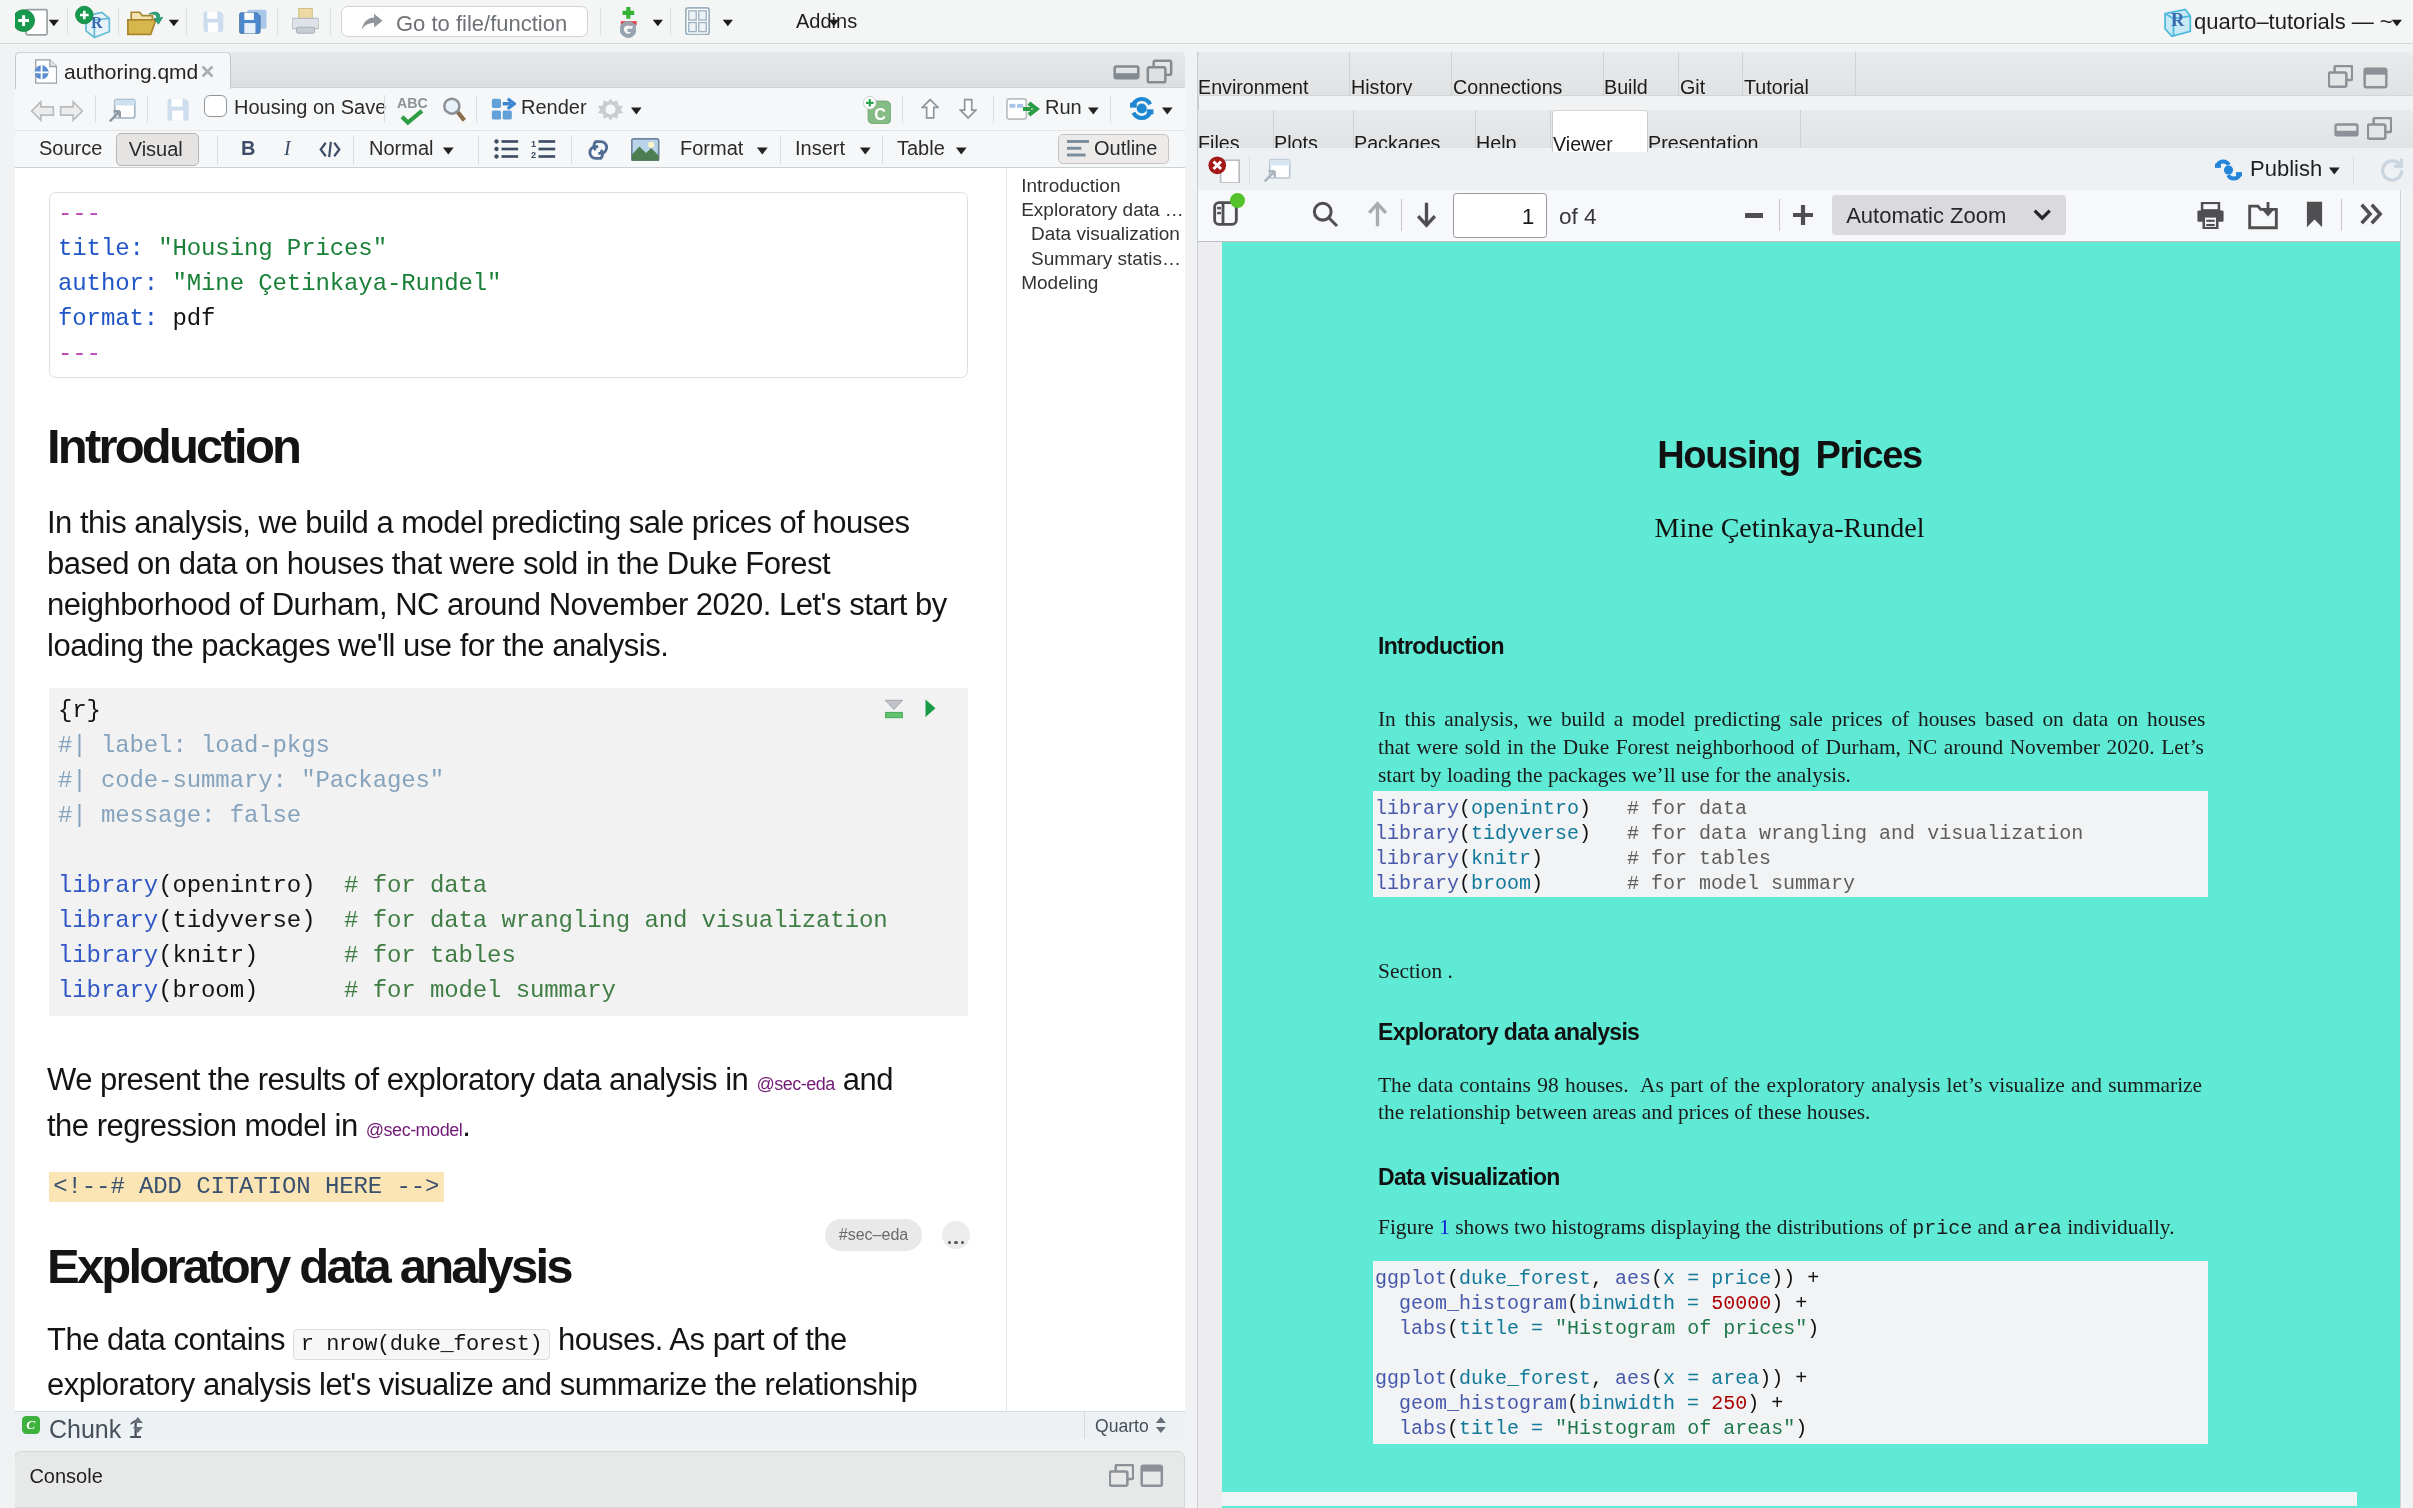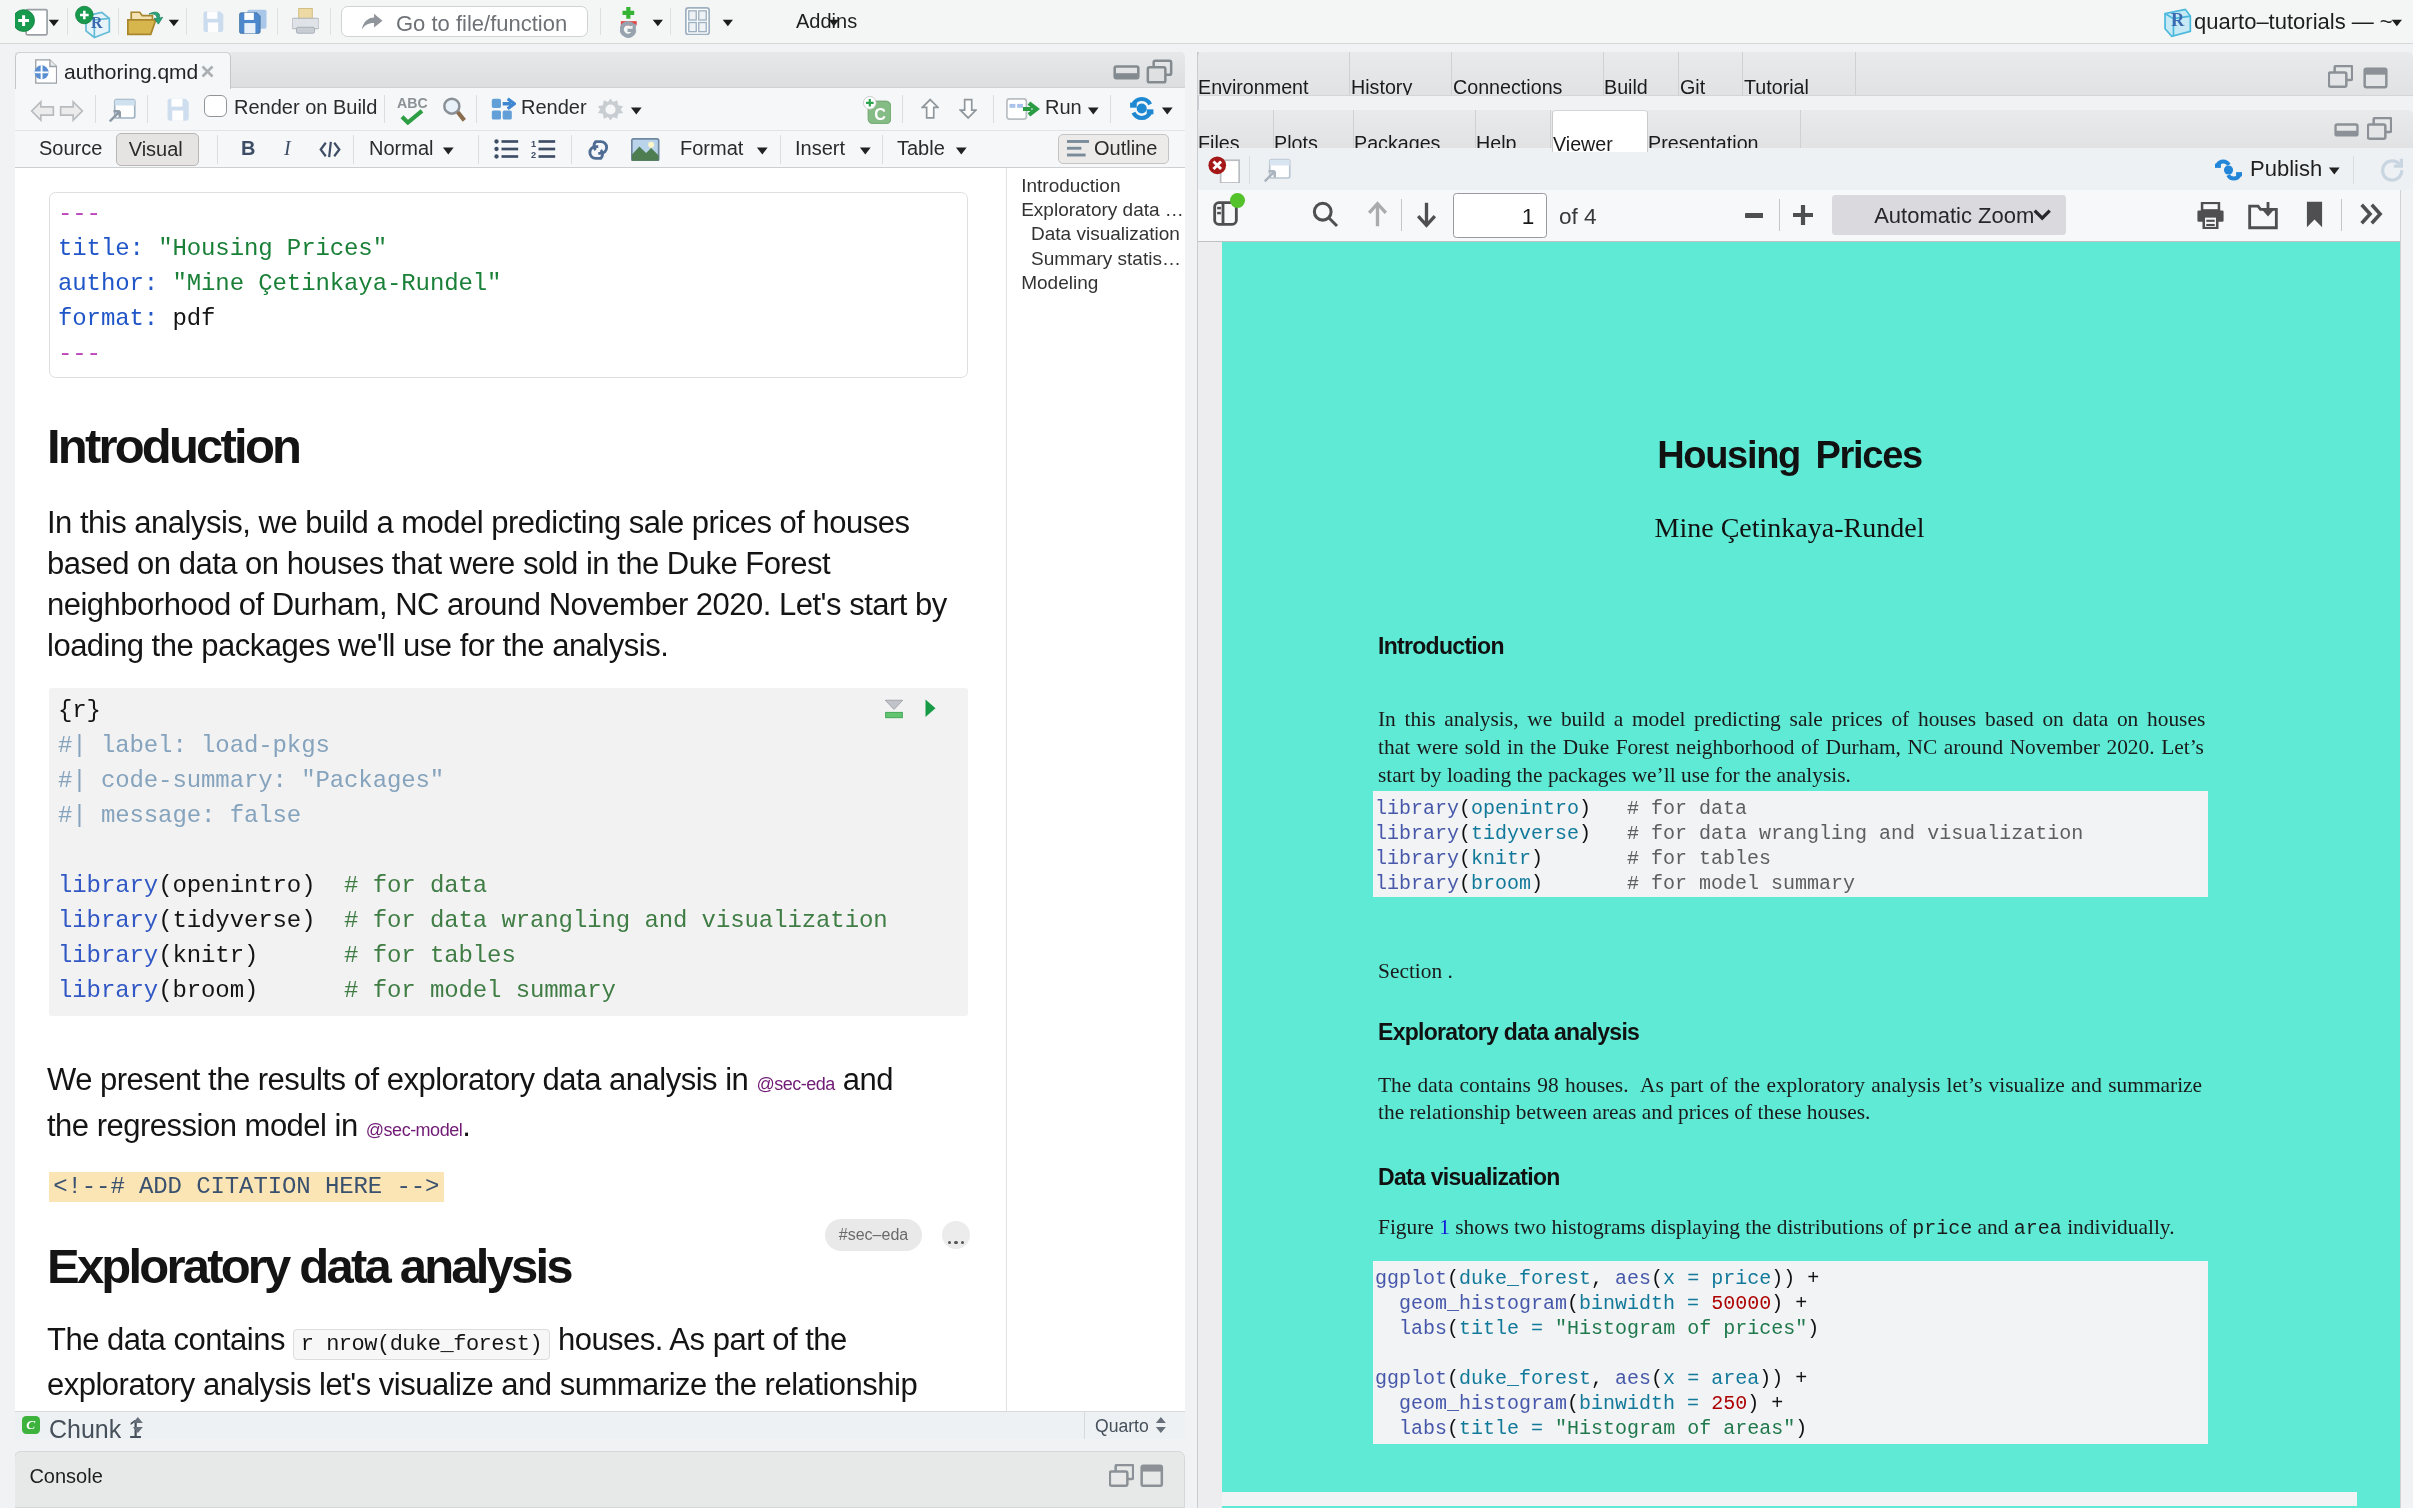--- a/index.html
+++ b/index.html
@@ -208,21 +208,21 @@
     </svg>
     <div class="t1div" style="left:147px;"></div>
 
     <svg style="position:absolute; left:166px; top:10px;" width="23.5" height="23.5" viewBox="0 0 30 30">
       <path d="M2 4 a3 3 0 0 1 3-3 H25 l4 4 V26 a3 3 0 0 1 -3 3 H5 a3 3 0 0 1 -3-3 Z" fill="#cfdeee"></path>
       <rect x="7" y="1" width="14" height="10" fill="#fff"></rect>
         <rect x="8" y="16" width="14" height="13" fill="#fff"></rect>
     </svg>
 
     <div style="position:absolute; left:204px; top:6.7px; width:22.6px; height:22.6px; background:#fff; border:1.7px solid #8f9499; border-radius:5.9px;"></div>
-    <span class="tlabel" style="left:234px; top:7.5px;">Render on Build</span>
+    <span class="tlabel" style="left:234px; top:7.5px;">Housing on Save</span>
     <div class="t1div" style="left:384px;"></div>
 
     <svg style="position:absolute; left:397px; top:6.7px;" width="30" height="30" viewBox="0 0 36 36">
       <text x="0" y="16" font-size="17" font-weight="bold" fill="#8b9196" font-family="Liberation Sans" letter-spacing="0">ABC</text>
       <path d="M6 26 L13 33 L30 19" stroke="#2e9e44" stroke-width="5" fill="none"></path>
     </svg>
 
     <svg style="position:absolute; left:441px; top:8.4px;" width="25" height="27" viewBox="0 0 30 32">
       <circle cx="13" cy="12" r="9" fill="#e8f1fa" stroke="#8a9096" stroke-width="3"></circle>
       <path d="M20 19 L28 29" stroke="#8a6d4e" stroke-width="5"></path>
@@ -538,21 +538,21 @@
     <span style="position:absolute; left:361px; top:14.2px; font-size:22.6px; color:#38383d;">of 4</span>
 
     <svg style="position:absolute; left:547px; top:22.6px;" width="18.4" height="5" viewBox="0 0 22 6">
         <rect width="22" height="6" rx="1" fill="#4f4f52"></rect>
       </svg>
     <div style="position:absolute; left:581px; top:9.2px; width:0.8px; height:32px; background:#c6c6c8;"></div>
     <svg style="position:absolute; left:595px; top:15px;" width="20" height="20" viewBox="0 0 24 24">
         <path d="M12 0 V24 M0 12 H24" stroke="#4f4f52" stroke-width="5"></path>
       </svg>
     <div style="position:absolute; left:634px; top:5px; width:234px; height:40px; background:#d9d9de; border-radius:3.4px;">
-      <span style="position:absolute; left:14.2px; top:7.5px; font-size:22px; color:#27272b;margin-left:28px;">Automatic Zoom</span>
+      <span style="position:absolute; left:14.2px; top:7.5px; font-size:22px; color:#27272b;">Automatic Zoom</span>
       <svg style="position:absolute; left:201px; top:14.2px;" width="18.4" height="11.7" viewBox="0 0 22 14">
           <path d="M2 2 L11 11 L20 2" stroke="#27272b" stroke-width="4" fill="none"></path>
         </svg>
     </div>
 
     <svg style="position:absolute; left:999px; top:11.7px;" width="27" height="27" viewBox="0 0 32 32">
       <rect x="6" y="1" width="20" height="9" fill="none" stroke="#4f4f52" stroke-width="3"></rect>
       <path d="M2 10 H30 a1.5 1.5 0 0 1 1.5 1.5 V22 a1.5 1.5 0 0 1 -1.5 1.5 H24 V17 H8 V23.5 H2 a1.5 1.5 0 0 1 -1.5 -1.5 V11.5 A1.5 1.5 0 0 1 2 10 Z" fill="#4f4f52"></path>
       <rect x="8" y="17" width="16" height="14" fill="none" stroke="#4f4f52" stroke-width="3"></rect>
       <rect x="11" y="21" width="10" height="2.5" fill="#4f4f52"></rect>

